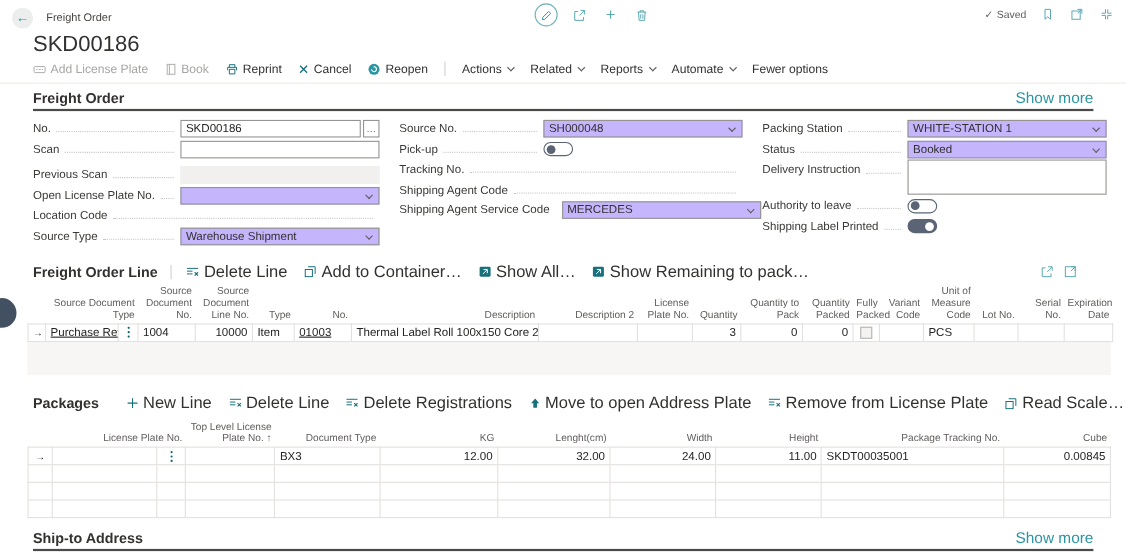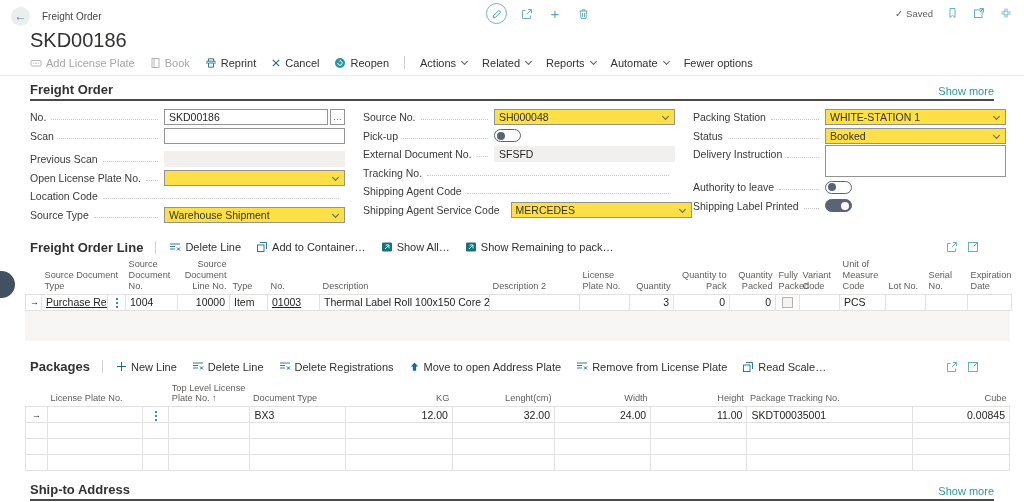--- a/index.html
+++ b/index.html
@@ -21,58 +21,58 @@
   .ab-item{display:flex;align-items:center;gap:4px;color:#323130;cursor:pointer;white-space:nowrap;}
   .ab-item.disabled{color:#a8a6a4;cursor:default;}
   .ab-item .chev{margin-left:2px;}
   .vdiv{width:1px;height:13px;background:#d2d0ce;}
   .chev{width:4px;height:4px;border-right:1px solid #605e5c;border-bottom:1px solid #605e5c;
         transform:rotate(45deg);display:inline-block;margin-bottom:2px;}
   .hline{height:1px;background:#edebe9;margin-top:4px;}
   
   .sec-head{display:flex;align-items:flex-end;margin:6px 30px 0 30px;height:15px;}
   .sec-title{font-size:13px;font-weight:700;color:#323130;}
-  .show-more{margin-left:auto;font-size:11px;color:#2b96a1;cursor:pointer;}
+  .show-more{margin-left:auto;font-size:14px;color:#2b96a1;cursor:pointer;}
   .sec-rule{height:2px;background:#4a4a48;margin:2px 0 0 30px;width:964px;}
   
   .fields{display:flex;margin:7px 0 0 30px;gap:18px;}
   .fcol{width:315px;}
   .fcol.c2{width:312px;}
   .fcol.c3{width:313px;}
   .frow{display:flex;align-items:center;height:18.5px;}
   .frow.gap-top{margin-top:5px;}
   .frow.tall{height:33px;align-items:flex-start;}
   .flabel{font-size:10.5px;color:#3b3a39;white-space:nowrap;}
   .leader{flex:1;border-bottom:1px dotted #c9c7c5;margin:0 6px 4px 5px;height:9px;}
   .ctrl{flex:0 0 181px;display:flex;align-items:center;position:relative;}
   .tb{height:16px;line-height:14px;border:1px solid #949391;font-size:10.5px;padding:0 4px;width:100%;
       box-sizing:border-box;color:#252423;background:#fff;font-family:"Liberation Sans",sans-serif;}
   .tb.disabled{background:#f1f0ef;border-color:#f1f0ef;}
   .sel{height:16px;line-height:15px;border:1px solid #949391;font-size:10.5px;padding:0 16px 0 4px;width:100%;
-       box-sizing:border-box;background:#fde047;position:relative;overflow:hidden;white-space:nowrap;cursor:pointer;}
+       box-sizing:border-box;background:#c4b5fd;position:relative;overflow:hidden;white-space:nowrap;cursor:pointer;}
   .sel::after{content:"";position:absolute;right:6px;top:4px;width:4px;height:4px;
               border-right:1px solid #605e5c;border-bottom:1px solid #605e5c;transform:rotate(45deg);}
   .assist{flex:0 0 15px;height:16px;border:1px solid #949391;margin-left:2px;display:flex;align-items:center;
           justify-content:center;font-size:9px;color:#605e5c;box-sizing:border-box;cursor:pointer;background:#fff;}
   textarea.tb{height:32px;resize:none;}
   .toggle{width:27px;height:13px;border-radius:7px;position:relative;border:1px solid #5a6474;background:#fff;
           box-sizing:border-box;cursor:pointer;flex:0 0 27px;}
   .toggle::after{content:"";position:absolute;width:8px;height:8px;border-radius:50%;top:1.5px;left:2px;background:#5a6474;}
   .toggle[data-state="on"]{background:#5a6474;}
   .toggle[data-state="on"]::after{left:auto;right:2px;background:#fff;}
   
   .grid-head{display:flex;align-items:center;margin:15px 30px 0 30px;height:16px;}
   .grid-title{font-size:13px;font-weight:700;margin-right:12px;}
-  .gt-item{display:flex;align-items:center;gap:4px;font-size:11px;color:#323130;margin-right:15px;cursor:pointer;white-space:nowrap;}
+  .gt-item{display:flex;align-items:center;gap:4px;font-size:15px;color:#323130;margin-right:15px;cursor:pointer;white-space:nowrap;}
   .grid-head .vdiv{margin-right:13px;}
   .gh-icons{margin-left:auto;display:flex;gap:9px;margin-right:15px;color:#5aa8b1;}
   
   table.grid{border-collapse:collapse;table-layout:fixed;width:985px;margin:4px 0 0 25px;font-size:10.5px;}
   table.grid th{font-size:9.2px;color:#605e5c;font-weight:400;vertical-align:bottom;padding:0 3px 2px 3px;
-                line-height:1.18;text-align:left;}
+                line-height:1.18;text-align:right;}
   table.grid th.num{text-align:right;}
   table.grid td{border:1px solid #e3e1df;height:15px;padding:0 4px;color:#252423;white-space:nowrap;
                 overflow:hidden;background:#fff;}
   table.grid td.num{text-align:right;}
   td.arrowcell{width:16px;text-align:center;color:#444;font-size:9px;padding:0;}
   td.dotscell{background:#aadde2;padding:0;text-align:center;}
   .dots{display:inline-block;width:2px;height:2px;border-radius:50%;background:#0f6670;
         box-shadow:0 -4px 0 #0f6670,0 4px 0 #0f6670;vertical-align:middle;}
   .cell-link{text-decoration:underline;}
   .chk{display:inline-block;width:9px;height:9px;border:1px solid #b5b3b1;background:#f4f3f2;vertical-align:middle;}
@@ -257,27 +257,20 @@
           <span class="leader"></span>
         <span class="ctrl">
             <span class="sel">SH000048</span>
           </span>
       </div>
       <div class="frow">
         <span class="flabel">Pick-up</span>
           <span class="leader"></span>
         <span class="ctrl">
             <span class="toggle" data-state="off"></span>
-          </span>
-      </div>
-      <div class="frow">
-        <span class="flabel">External Document No.</span>
-          <span class="leader"></span>
-        <span class="ctrl">
-            <input class="tb disabled" readonly="" value="SFSFD" style="">
           </span>
       </div>
       <div class="frow">
         <span class="flabel">Tracking No.</span>
           <span class="leader"></span>
       </div>
       <div class="frow">
         <span class="flabel">Shipping Agent Code</span>
           <span class="leader"></span>
       </div>

